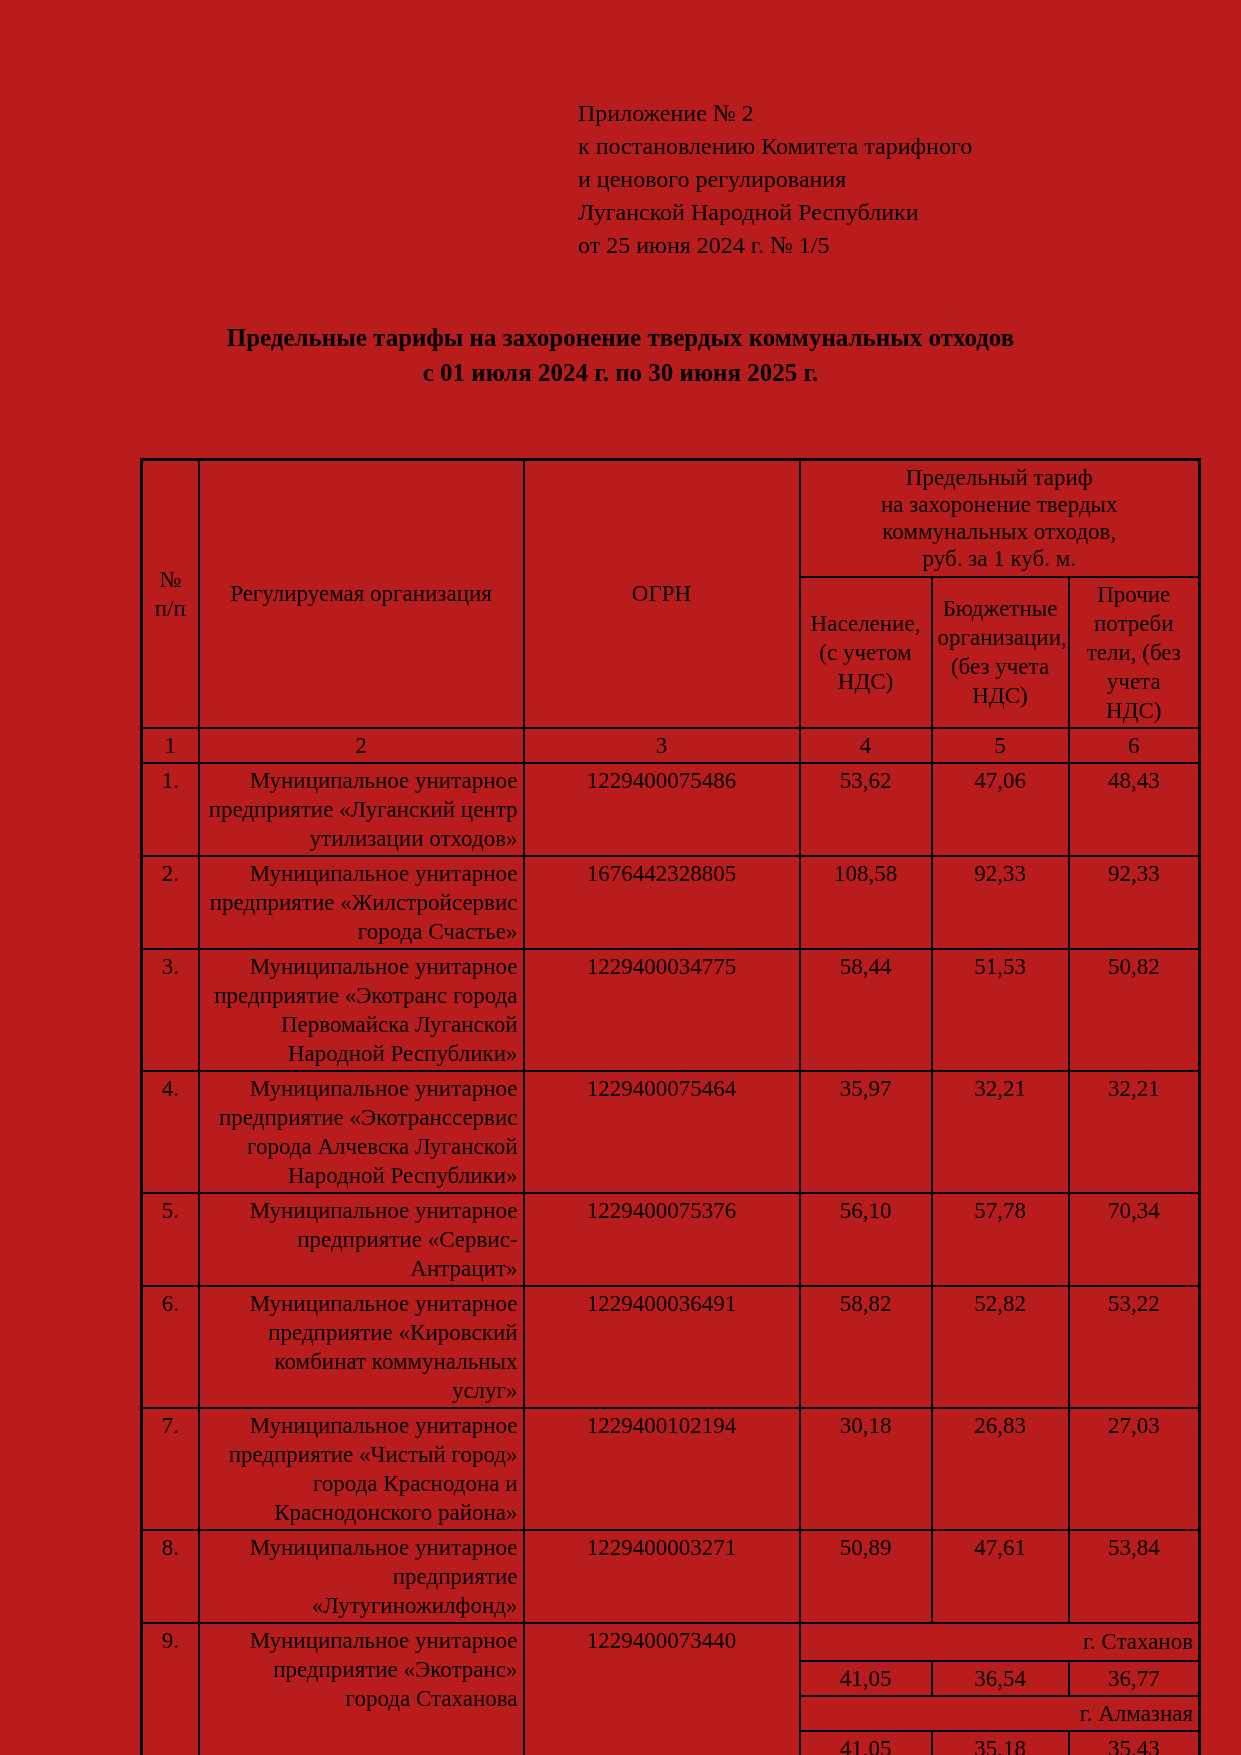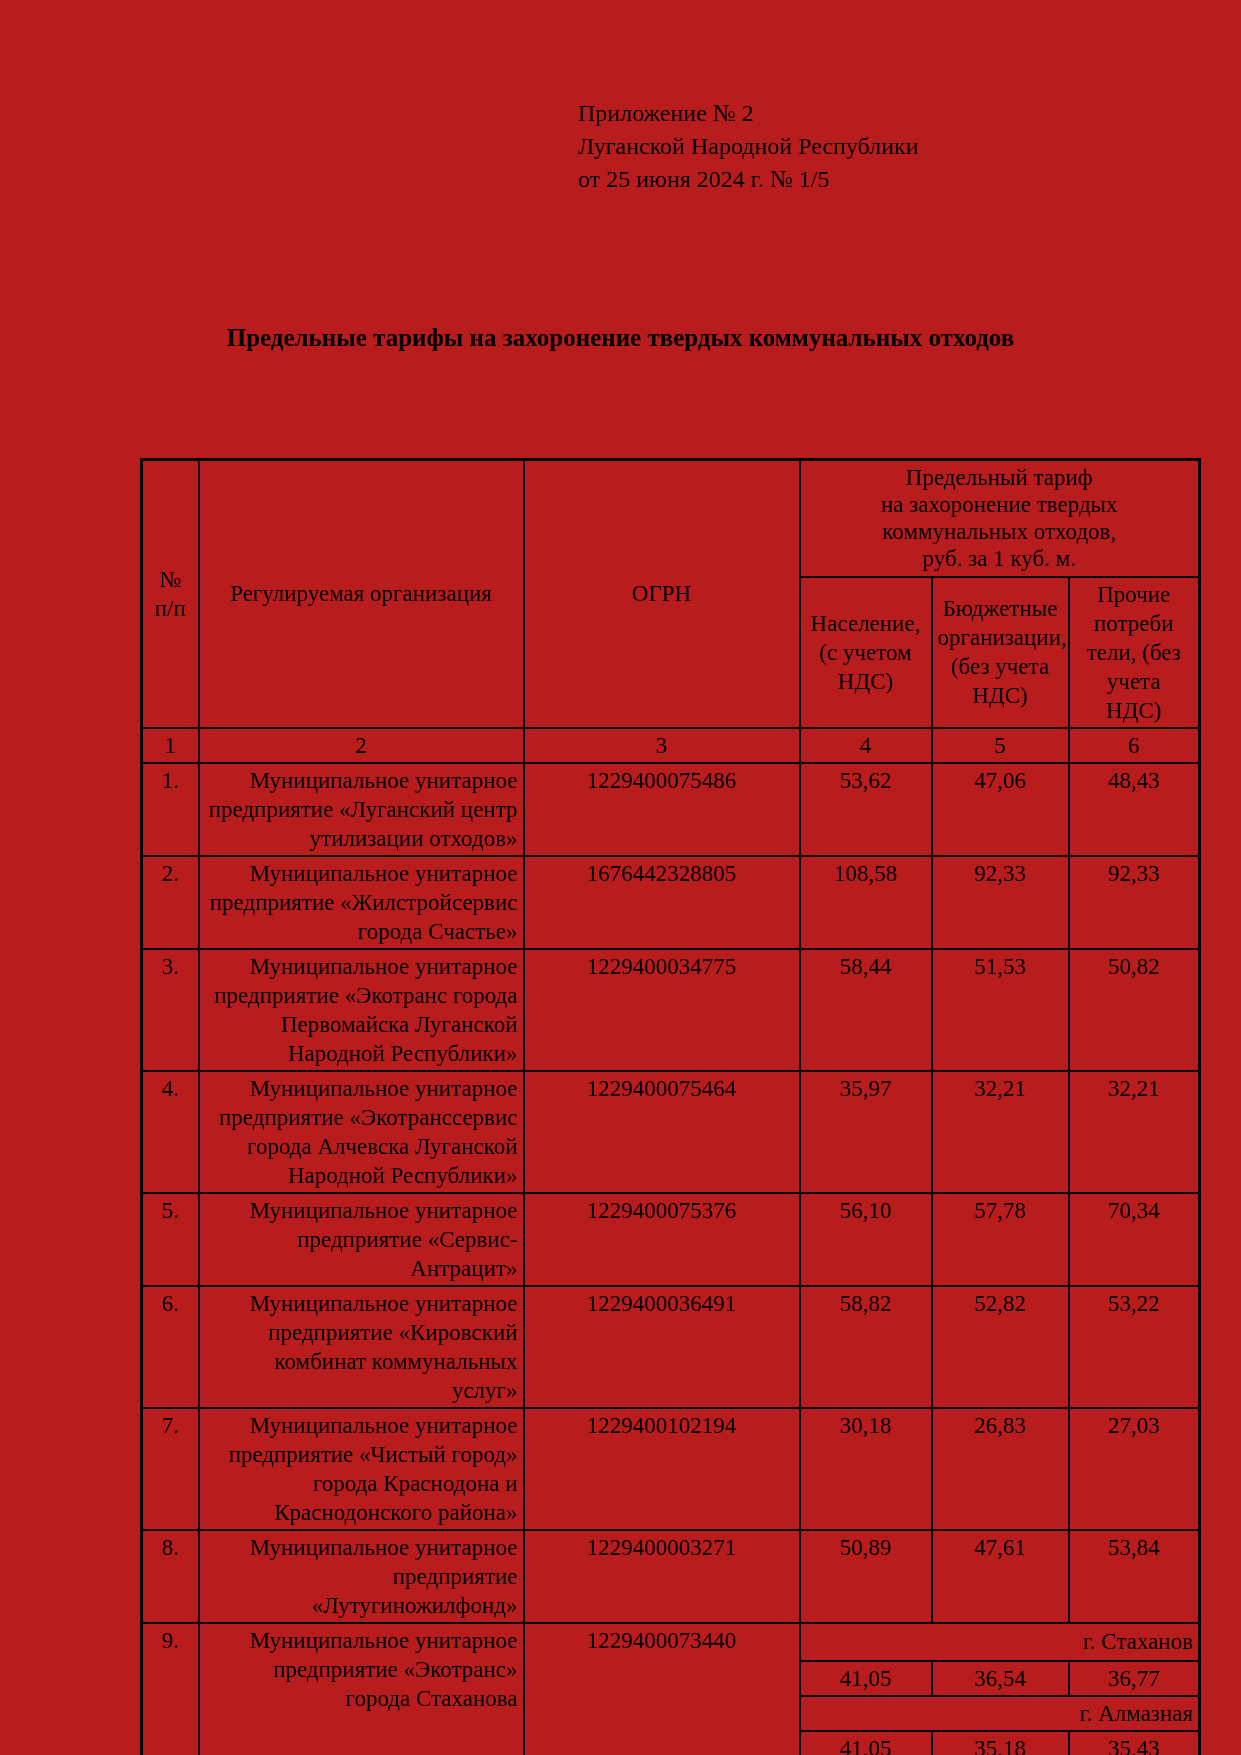--- a/index.html
+++ b/index.html
@@ -58,26 +58,29 @@
   td.val-cell { text-align: center; vertical-align: top; padding-top: 3px; }
   td.city-cell { text-align: right; vertical-align: middle; margin-left: 16px; }
 </style>
 </head>
 <body>
 
 <div class="page">
 
   <div class="header-block">
     <div>Приложение № 2</div>
+    <div>к постановлению Комитета тарифного</div>
+    <div>и ценового регулирования</div>
     <div>Луганской Народной Республики</div>
     <div>от 25 июня 2024 г. № 1/5</div>
   </div>
 
   <div class="doc-title">
     <div>Предельные тарифы на захоронение твердых коммунальных отходов</div>
+    <div>с 01 июля 2024 г. по 30 июня 2025 г.</div>
   </div>
 
   <table class="tariff">
     <colgroup>
       <col style="width:57px">
       <col style="width:325px">
       <col style="width:276px">
       <col style="width:132px">
       <col style="width:137px">
       <col style="width:131px">

